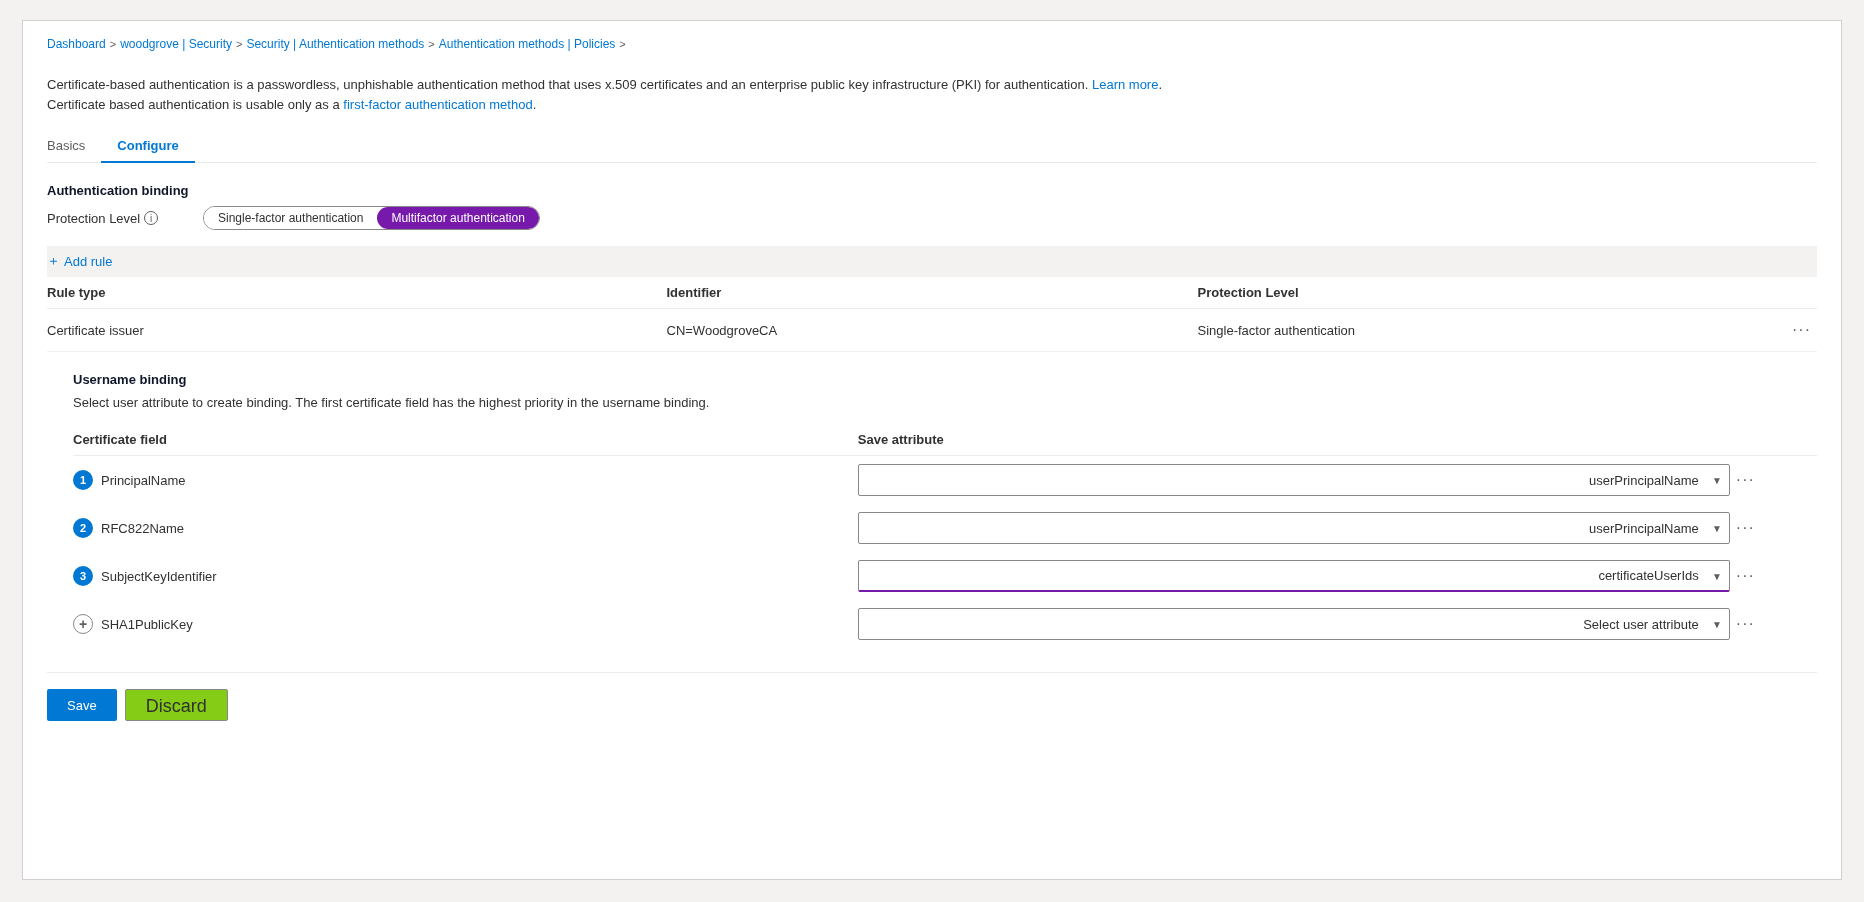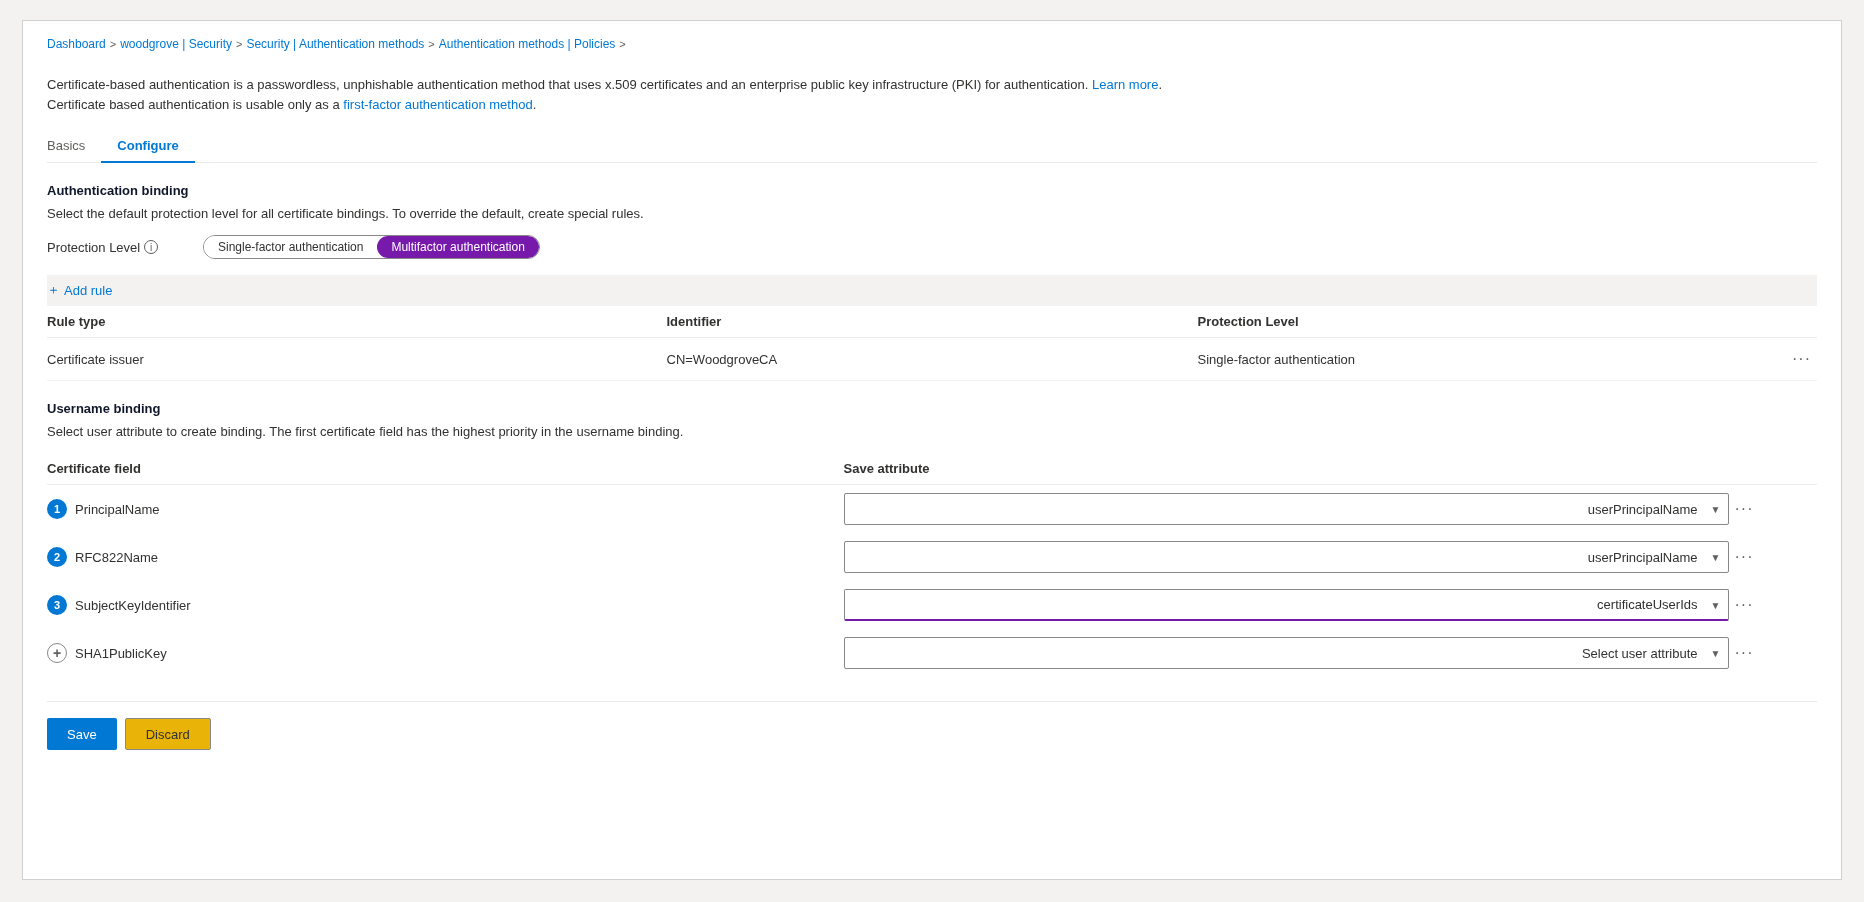--- a/index.html
+++ b/index.html
@@ -229,21 +229,21 @@
       background: none;
       border: none;
       cursor: pointer;
       color: #605e5c;
       font-size: 16px;
       padding: 2px 6px;
       border-radius: 2px;
       letter-spacing: 1px;
     }
 
-    .username-binding-section { margin-top: 4px; }
+    .username-binding-section { margin-top: 4px; margin-left: 26px; }
 
     .username-table {
       width: 100%;
       border-collapse: collapse;
     }
 
     .username-table th {
       text-align: left;
       font-weight: 600;
       font-size: 13px;
@@ -341,25 +341,25 @@
       color: white;
       border: none;
       padding: 6px 20px;
       font-size: 13px;
       cursor: pointer;
       border-radius: 2px;
       height: 32px;
     }
 
     .btn-secondary {
-      background: #eab308;
+      background: #84cc16;
       color: #323130;
       border: 1px solid #8a8886;
       padding: 6px 20px;
-      font-size: 13px;
+      font-size: 18px;
       cursor: pointer;
       border-radius: 2px;
       height: 32px;
     }
   </style>
 </head>
 <body>
 
 <div class="page-wrapper">
   <div class="panel">
@@ -389,21 +389,20 @@
         <a>first-factor authentication method</a><span>.</span>
       </div>
 
       <div class="tabs">
         <div class="tab">Basics</div>
         <div class="tab active">Configure</div>
       </div>
 
       <div>
         <div class="section-title">Authentication binding</div>
-        <div class="section-desc">Select the default protection level for all certificate bindings. To override the default, create special rules.</div>
 
         <div class="protection-level-row">
           <div class="protection-level-label">
             <span>Protection Level</span>
             <span class="info-icon">i</span>
           </div>
           <div class="toggle-group">
             <div class="toggle-option">Single-factor authentication</div>
             <div class="toggle-option active">Multifactor authentication</div>
           </div>

